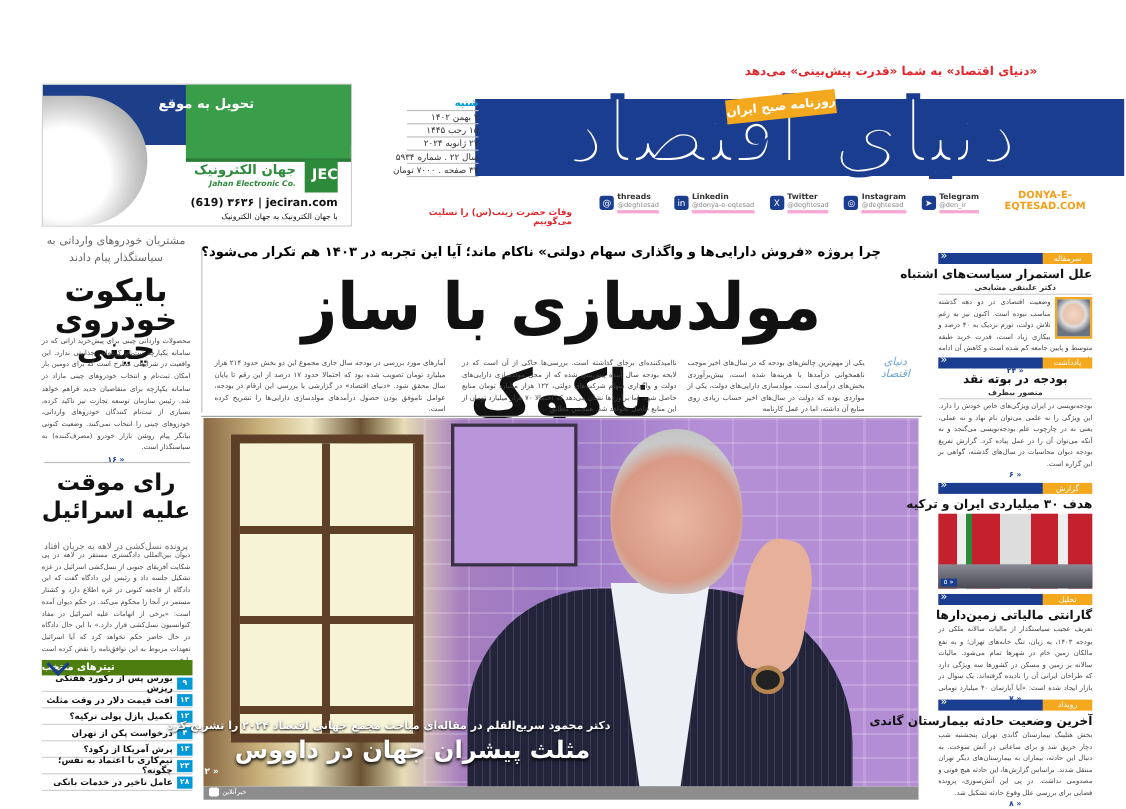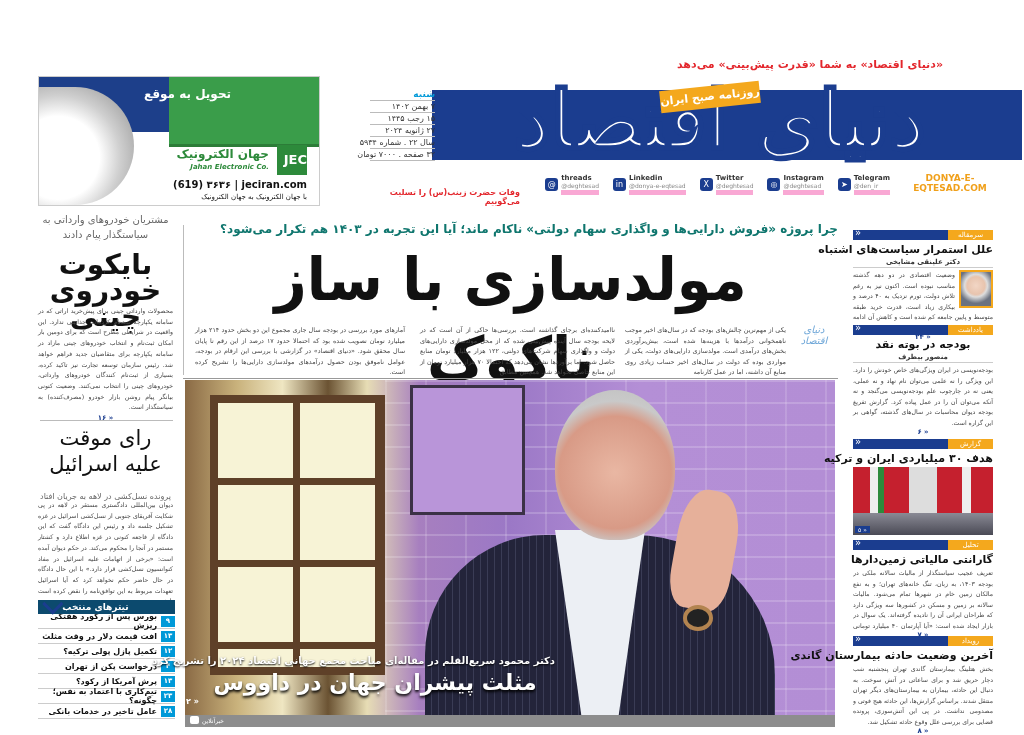--- a/index.html
+++ b/index.html
@@ -11,21 +11,21 @@
 #logo-bar{left:432px;top:90px;width:590px;height:70px;background:#1b3d8f}
 #logo-text{left:470px;top:60px;width:500px;height:120px;color:#fff;font-size:80px;font-weight:bold;font-family:"DejaVu Serif",serif;text-align:center;line-height:120px;letter-spacing:-2px;text-shadow:0 0 0 #1b3d8f;-webkit-text-stroke:3px #1b3d8f}
 #logo-badge{left:660px;top:86px;width:100px;height:22px;background:#f4a81d;color:#fff;font-size:11px;font-weight:bold;text-align:center;line-height:22px;transform:rotate(-6deg)}
 #date-box{left:370px;top:88px;width:65px;font-size:8px;color:#333;text-align:right}
 #date-box .day{color:#0099d8;font-weight:bold;font-size:9px}
 #date-box div{border-bottom:1px solid #bbb;padding:1px 0;white-space:nowrap;direction:rtl}
 #site-url{left:900px;top:173px;width:100px;font-size:9px;font-weight:bold;color:#f0a01b;direction:ltr;text-align:center}
 #socials{left:450px;top:174px;width:440px;height:20px;display:flex;flex-direction:row-reverse;gap:14px;direction:ltr}
 .soc{display:flex;align-items:center;gap:3px;direction:ltr}
 .soc .ico{width:13px;height:13px;border-radius:3px;background:#1b3d8f;color:#fff;font-size:8px;display:flex;align-items:center;justify-content:center}
-.soc .txt{font-size:7px;line-height:8px;color:#333;border-bottom:5px solid #f9a8d4}
+.soc .txt{font-size:7px;line-height:8px;color:#333;border-bottom:3px solid #f9a8d4}
 .soc .txt span{display:block;color:#888;font-size:6px}
 #mourning{left:370px;top:188px;width:150px;font-size:8px;color:#e3262c;font-weight:bold;text-align:right}
 
 #ad{left:38px;top:76px;width:282px;height:130px;border:1px solid #ccc;background:linear-gradient(180deg,#1d3f8a 0,#1d3f8a 55px,#fff 55px)}
 #ad-board{position:absolute;right:0;top:0;width:150px;height:70px;background:#3a9d4a;border-bottom:3px solid #2c7c38}
 #ad-watch{position:absolute;left:0;top:10px;width:95px;height:118px;border-radius:0 60px 60px 0;background:radial-gradient(circle at 20% 60%,#fff 40%,#cfcfcf 60%,#aaa 80%);}
 #ad-title{position:absolute;left:105px;top:10px;color:#fff;font-size:12px;font-weight:bold}
 #ad-brand{position:absolute;right:50px;top:70px;color:#2d8a3b;font-size:12px;font-weight:bold;}
 #ad-brand-en{position:absolute;right:50px;top:86px;color:#2d8a3b;font-size:7px;font-weight:bold;direction:ltr;font-style:italic}
 #ad-logo{position:absolute;right:12px;top:68px;width:30px;height:30px;background:#2d8a3b;color:#ffffff;font-size:13px;font-weight:bold;text-align:right;line-height:30px;direction:ltr}
@@ -43,30 +43,30 @@
 .pg{font-size:7px;color:#1b3d8f;font-weight:bold;direction:ltr;text-align:center}
 .portrait{float:right;width:34px;height:38px;margin-left:4px;background:radial-gradient(circle at 50% 40%,#f2d6c5 0,#e8c4ae 35%,#ddd 45%,#6b7280 70%);border:2px solid #f4a81d}
 #rc-photo{width:140px;height:68px;background:linear-gradient(90deg,#c5202e 0,#c5202e 12%,#eee 12%,#eee 18%,#2d8a3b 18% 22%,#c5202e 22% 40%,#ddd 40% 60%,#c5202e 60% 78%,#eee 78% 84%,#c5202e 84%);position:relative;margin:2px 0}
 #rc-photo .table{position:absolute;left:0;right:0;bottom:0;height:22px;background:linear-gradient(180deg,#8a8a95,#4a4a55)}
 #rc-photo .tag{position:absolute;left:2px;bottom:2px;background:#1b3d8f;color:#fff;font-size:6px;padding:0 3px;direction:ltr}
 
 .lc{left:38px;width:135px;text-align:center}
 #lc-kicker{top:212px;font-size:10px;color:#666;line-height:15px}
 #lc-title{top:252px;font-size:28px;font-weight:bold;color:#111;line-height:26px}
 #lc-body{top:306px;font-size:6.2px;line-height:10.7px;color:#444;text-align:justify}
-#lc2-title{top:425px;font-size:21px;font-weight:normal;color:#111;line-height:26px}
+#lc2-title{top:425px;font-size:21px;font-weight:bold;color:#111;line-height:26px}
 #lc2-kicker{top:492px;font-size:8px;color:#666}
 #lc2-body{top:500px;font-size:6.2px;line-height:10.7px;color:#444;text-align:justify}
 #picks{left:38px;top:600px;width:137px}
-#picks-head{height:14px;background:#0c4a6e;color:#fff;font-size:9px;font-weight:bold;text-align:center;padding-right:22px;line-height:14px;position:relative}
+#picks-head{height:14px;background:#4d7c0f;color:#fff;font-size:9px;font-weight:bold;text-align:left;padding-right:22px;line-height:14px;position:relative}
 #picks-head::before{content:"";position:absolute;left:8px;top:0;width:12px;height:12px;border-left:3px solid #1b3d8f;border-bottom:3px solid #1b3d8f;transform:rotate(-45deg) translate(2px,-3px)}
 .pick{height:15px;border-bottom:1px solid #ccc;display:flex;align-items:center;gap:4px;font-size:8px;font-weight:bold;color:#111}
 .pick .n{width:14px;height:11px;background:#0099d8;color:#fff;font-size:7px;text-align:center;line-height:11px;flex-shrink:0}
 
-#kicker{left:183px;top:222px;width:655px;text-align:right;font-size:12px;color:#0f766e;font-weight:bold;white-space:nowrap}
+#kicker{left:183px;top:222px;width:655px;text-align:left;font-size:12px;color:#000000;font-weight:bold;white-space:nowrap}
 #headline{left:183px;top:244px;width:655px;text-align:center;font-size:56px;font-weight:bold;color:#111;line-height:75px;letter-spacing:-1px;font-family:"DejaVu Sans",sans-serif;transform:scaleY(1.05)}
 .col{top:325px;font-size:6.4px;line-height:10.5px;color:#444;text-align:justify}
 #col1{left:625px;width:213px}
 #col2{left:420px;width:195px}
 #col3{left:195px;width:210px}
 #col-rule{left:183px;top:378px;width:655px;height:1px;background:#999}
 #col-vrule{left:183px;top:225px;width:1px;height:150px;background:#bbb}
 #logo-mini{position:absolute;right:0;top:0;width:48px;height:20px;color:#6fa7d8;font-size:10px;font-style:italic;font-family:"DejaVu Serif",serif;text-align:center}
 #photo{left:185px;top:380px;width:650px;height:335px;overflow:hidden;background:linear-gradient(90deg,#8a6a45 0,#c9b27c 8%,#efe6c2 15%,#6b5333 22%,#e7ddb5 28%,#a77fbf 36%,#9b78c6 50%,#b48fd6 70%,#b38ed5 100%)}
 #photo .window{position:absolute;left:25px;top:15px;width:175px;height:280px;border:8px solid #5e4028;background:repeating-linear-gradient(90deg,transparent 0 75px,#5e4028 75px 82px),repeating-linear-gradient(180deg,#f7f3d6 0 75px,#5e4028 75px 82px)}

